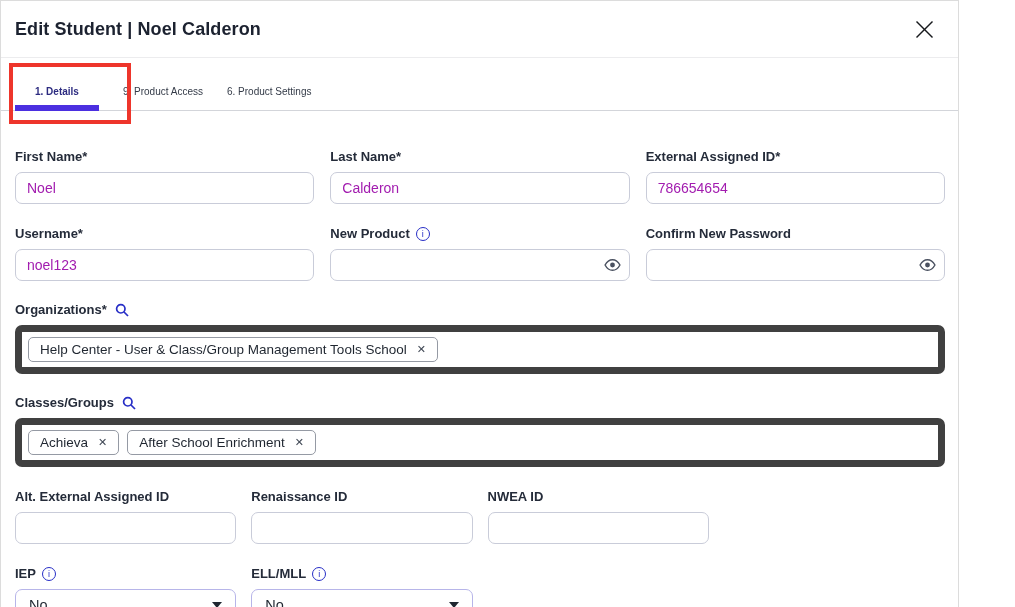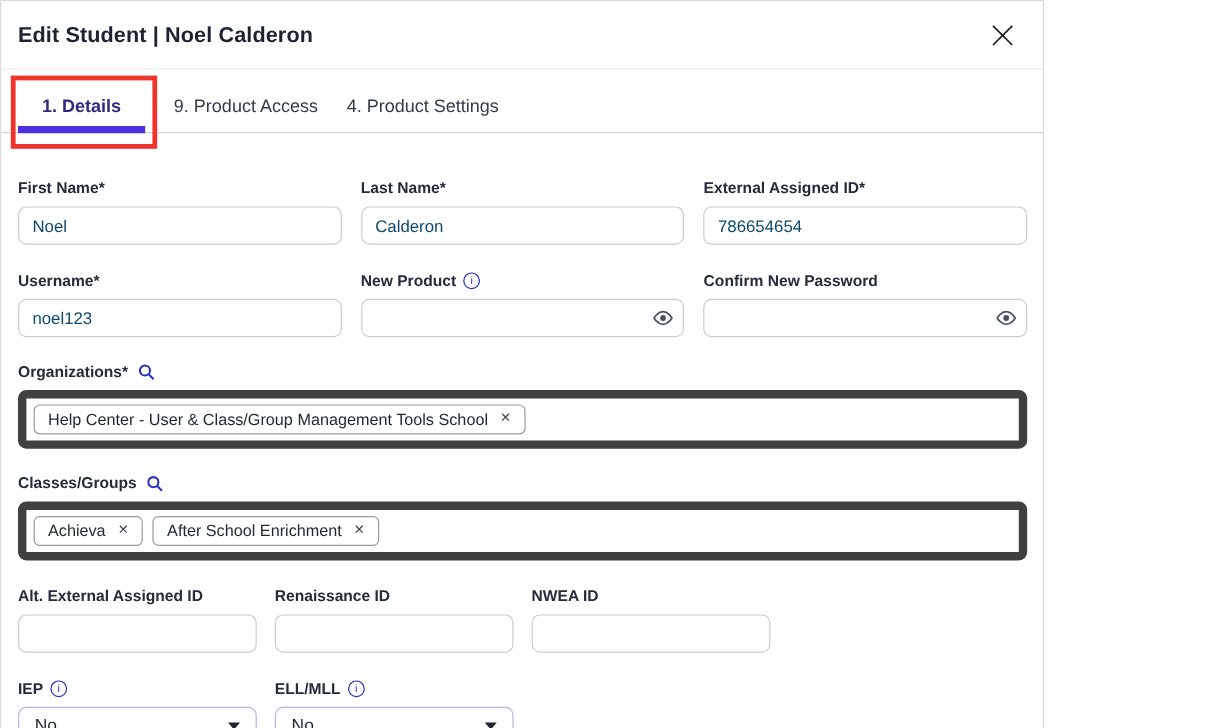--- a/index.html
+++ b/index.html
@@ -1,21 +1,21 @@
 <!DOCTYPE html>
 <html style="--accent: #4b2fe0; --active-tab-text: #2c2b80; --icon-blue: #272ec6; --annotation-red: #ee352b;"><head>
 <meta charset="utf-8">
 <style>
   * { margin: 0; padding: 0; box-sizing: border-box; }
   html, body { width: 1015px; height: 607px; }
   body { font-family: "Liberation Sans", sans-serif; background: #fff; }
 
   .modal {
     position: relative;
-    width: 870px; height: 607px;
+    width: 959px; height: 607px;
     background: #fff;
     border: 1px solid #dcdcdc;
     border-bottom: none;
     overflow: hidden;
   }
 
   
   .modal-header {
     height: 57px;
     display: flex; align-items: center;
@@ -31,21 +31,21 @@
   
   .tabs {
     height: 53px;
     display: flex; align-items: flex-end;
     padding-left: 14px; gap: 24px;
     border-bottom: 1px solid #d3d5da;
   }
   .tab {
     position: relative;
     padding: 0 0 13px 0;
-    font-size: 15px; color: #343b48; cursor: pointer;
+    font-size: 10px; color: #343b48; cursor: pointer;
     white-space: nowrap;
     margin-top: 36px;
   }
   .tab.active {
     padding: 0 20px 13px 20px;
     font-weight: bold;
     color: var(--active-tab-text, #2c2b80);
   }
   .tab-underline {
     position: absolute; left: 0; right: 0; bottom: -1px; height: 6px;
@@ -68,21 +68,21 @@
   .row.full { grid-template-columns: 1fr; margin-top: 21px; }
 
   .field-label {
     display: flex; align-items: center; gap: 6px;
     font-size: 13px; font-weight: bold; color: #242b39;
     margin-bottom: 8px; white-space: nowrap;
   }
   .text-input {
     width: 100%; height: 32px;
     border: 1px solid #c9ccd9; border-radius: 7px;
-    padding: 0 11px; font-size: 14px; color: #0c4a6e;
+    padding: 0 11px; font-size: 14px; color: #a21caf;
     font-family: inherit; background: #fff; outline: none;
   }
   .input-wrap { position: relative; }
   .input-wrap .text-input.has-eye { padding-right: 36px; }
   .eye-btn {
     position: absolute; right: 9px; top: 50%; transform: translateY(-50%);
     background: none; border: none; cursor: pointer; padding: 0;
     display: flex; align-items: center; color: #4a5160;
   }
 
@@ -139,21 +139,21 @@
 
   <div class="tabs">
     <div class="tab active">
       <span>1. Details</span>
       <div class="tab-underline"></div>
     </div>
     <div class="tab">
       <span>9. Product Access</span>
     </div>
     <div class="tab">
-      <span>4. Product Settings</span>
+      <span>6. Product Settings</span>
     </div>
   </div>
 
   <div class="annotation-box"></div>
 
   <div class="form">
 
     <div class="row cols3">
       <div class="field">
         <div class="field-label">First Name*</div>

